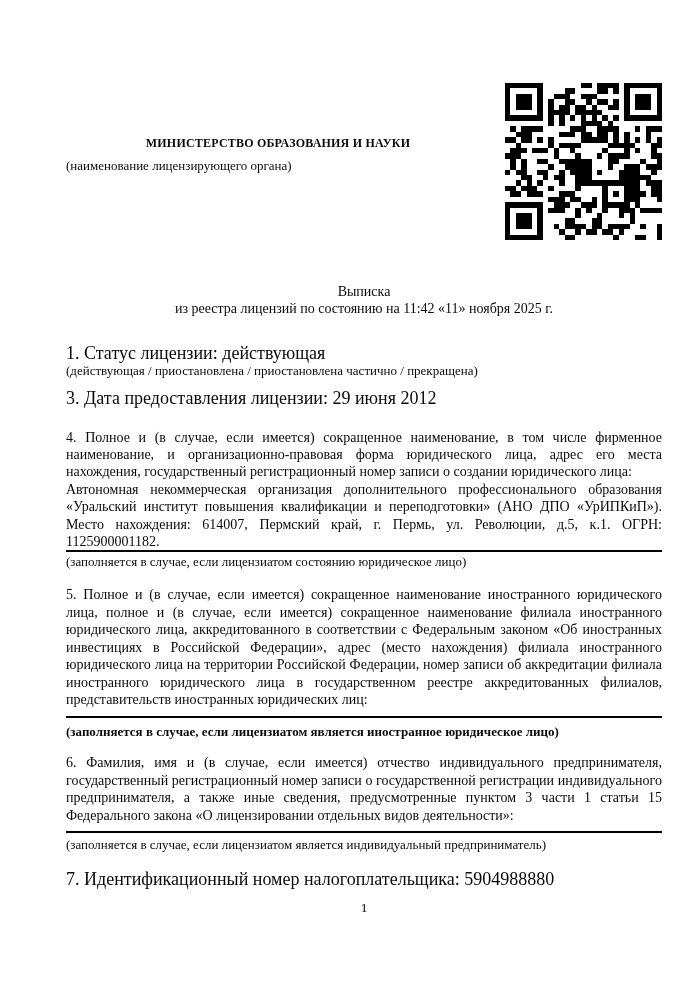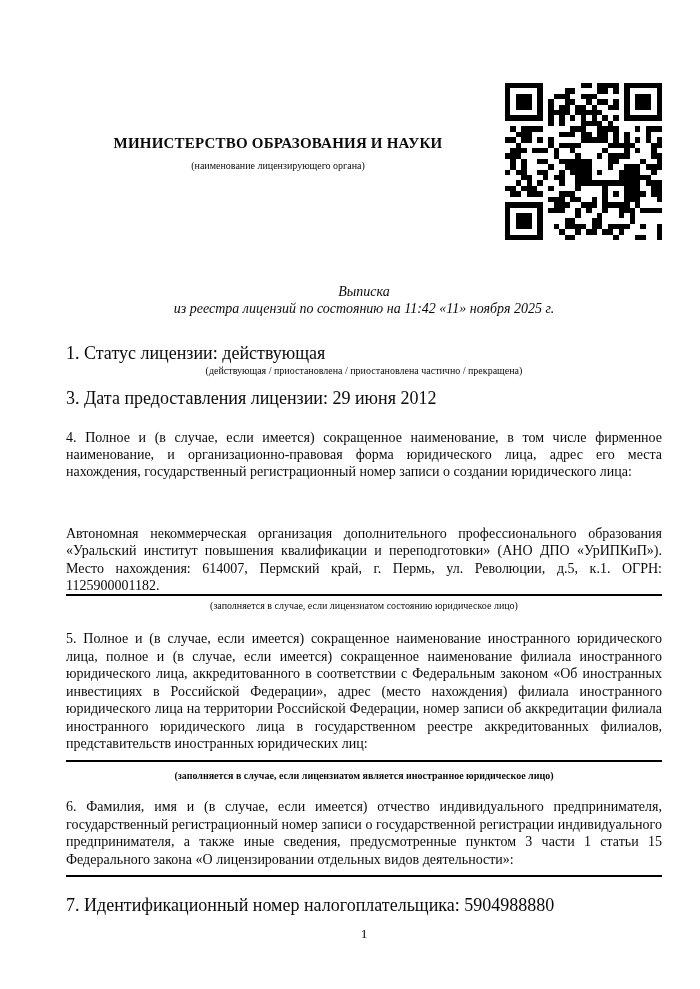--- a/index.html
+++ b/index.html
@@ -22,47 +22,45 @@
     width: 157px;
     height: 157px;
   }
   .qr svg { display: block; width: 157px; height: 157px; shape-rendering: crispEdges; }
   .header {
     width: 424px;
     margin-top: 132px;
     text-align: center;
   }
   .h-line {
-    font-size: 15px;
+    font-size: 12px;
     font-weight: bold;
     line-height: 23px;
     letter-spacing: 0.2px;
   }
   .small-caption {
-    font-size: 10px;
+    font-size: 13px;
     line-height: 13px;
-    text-align: center;
+    text-align: left;
   }
   .header .small-caption { margin-top: 4px; }
   .title-block {
     text-align: center;
     margin-top: 111px;
     font-size: 14px;
     line-height: 17.4px;
-    font-style: italic;
   }
   .item {
     font-size: 18px;
     line-height: 17.4px;
   }
   .para {
     font-size: 14px;
     line-height: 17.4px;
     text-align: justify;
-    margin-top: 44px;
   }
   .rule {
     height: 0;
     border-bottom: 2px solid #000000;
   }
   .mt-status   { margin-top: 27px; }
   .mt-capt1    { margin-top: 2px; }
   .mt-item2    { margin-top: 16px; }
   .mt-item3    { margin-top: 13px; }
   .mt-item4    { margin-top: 21px; }
@@ -528,18 +526,19 @@
   <p class="para">Автономная некоммерческая организация дополнительного профессионального образования «Уральский институт повышения квалификации и переподготовки» (АНО ДПО «УрИПКиП»). Место нахождения: 614007, Пермский край, г. Пермь, ул. Революции, д.5, к.1. ОГРН: 1125900001182.</p>
   <div class="rule mt-rule4"></div>
   <div class="small-caption mt-capt4">(заполняется в случае, если лицензиатом состоянию юридическое лицо)</div>
 
   <p class="para mt-item5">5. Полное и (в случае, если имеется) сокращенное наименование иностранного юридического лица, полное и (в случае, если имеется) сокращенное наименование филиала иностранного юридического лица, аккредитованного в соответствии с Федеральным законом «Об иностранных инвестициях в Российской Федерации», адрес (место нахождения) филиала иностранного юридического лица на территории Российской Федерации, номер записи об аккредитации филиала иностранного юридического лица в государственном реестре аккредитованных филиалов, представительств иностранных юридических лиц:</p>
   <div class="rule mt-rule5"></div>
   <div class="small-caption mt-capt5">(заполняется в случае, если лицензиатом является иностранное юридическое лицо)</div>
 
   <p class="para mt-item6">6. Фамилия, имя и (в случае, если имеется) отчество индивидуального предпринимателя, государственный регистрационный номер записи о государственной регистрации индивидуального предпринимателя, а также иные сведения, предусмотренные пунктом 3 части 1 статьи 15 Федерального закона «О лицензировании отдельных видов деятельности»:</p>
   <div class="rule mt-rule6"></div>
+  <div class="small-caption mt-capt6">(заполняется в случае, если лицензиатом является индивидуальный предприниматель)</div>
 
   <p class="item mt-item7">7. Идентификационный номер налогоплательщика: 5904988880</p>
 
   <div class="page-number">1</div>
 
 </div>
 
 </body></html>

